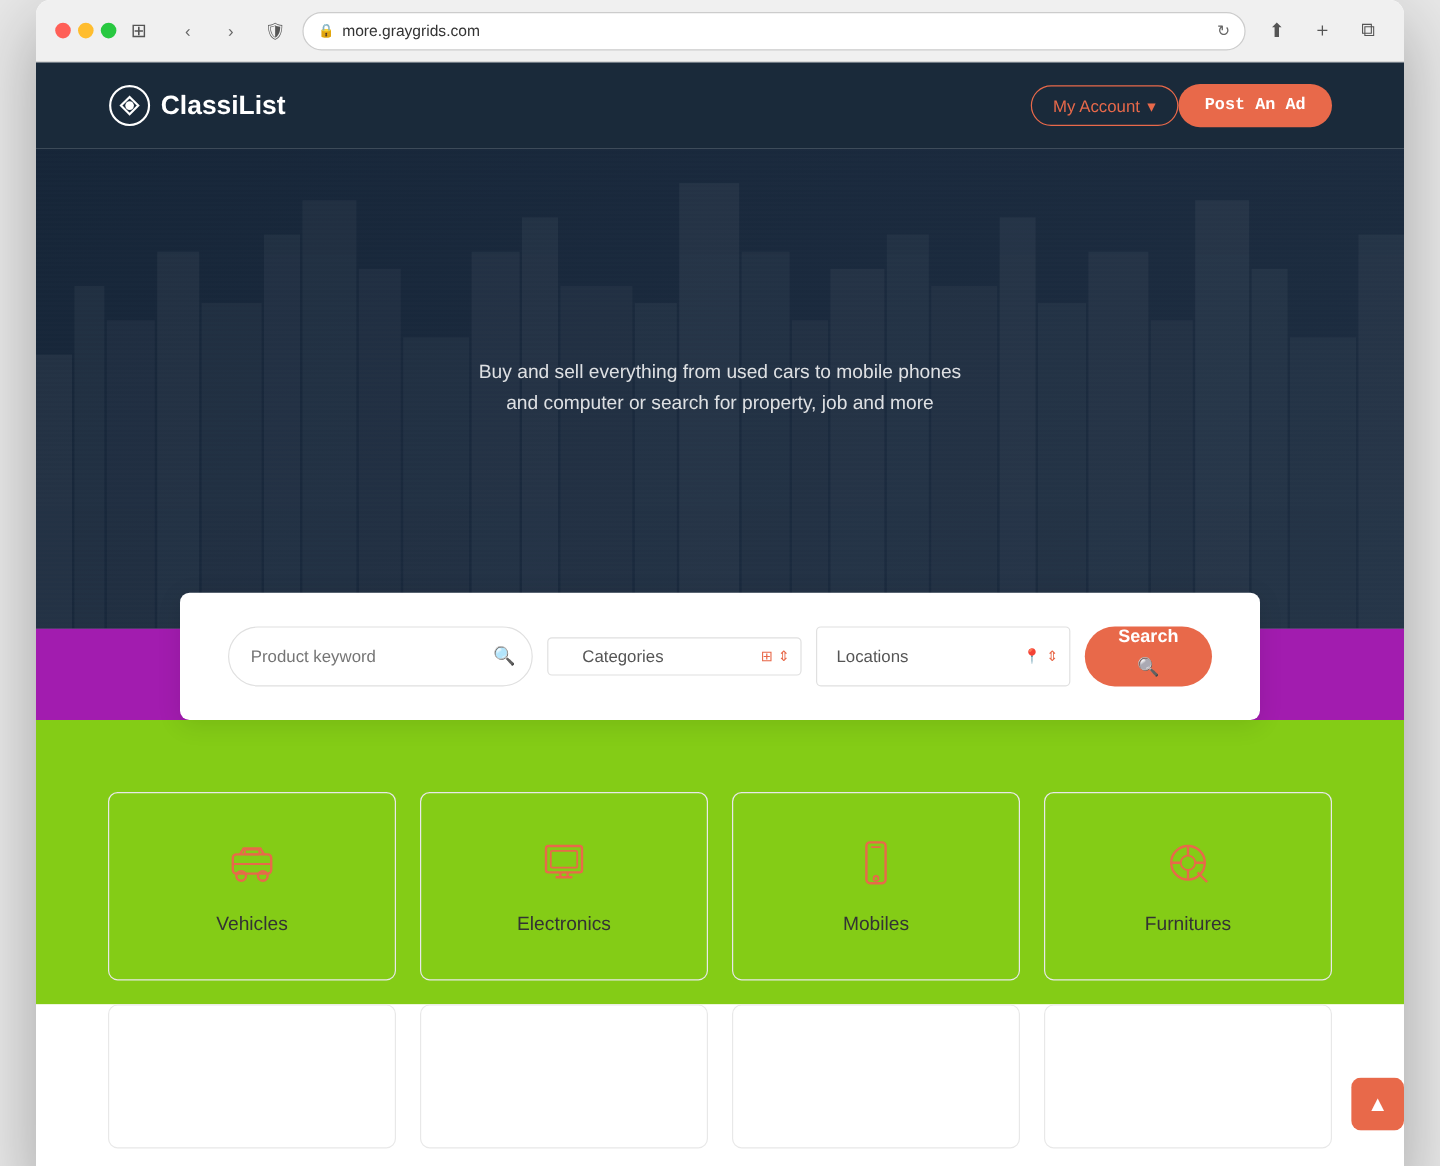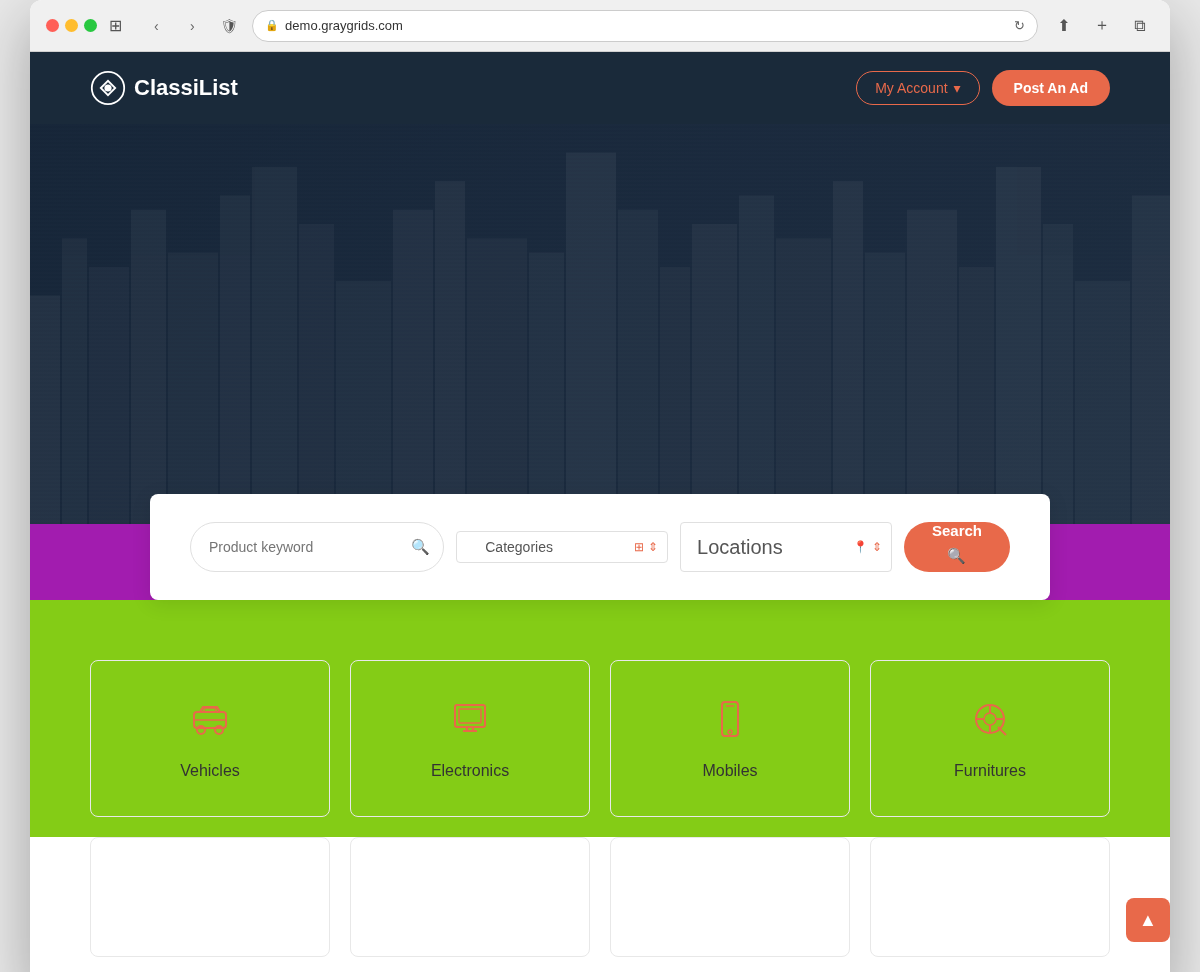--- a/index.html
+++ b/index.html
@@ -179,21 +179,21 @@
     }
 
     .nav-link.active {
       color: #e8694a;
       border-bottom: 2px solid #e8694a;
       padding-bottom: 2px;
     }
 
     .header-actions {
       display: flex;
-      gap: 12px;
+      gap: 0;
       align-items: center;
       justify-content: space-between;
     }
 
     .my-account-btn {
       display: flex;
       align-items: center;
       gap: 6px;
       border: 1.5px solid #e8694a;
       color: #e8694a;
@@ -207,20 +207,21 @@
 
     .post-ad-btn {
       background: #e8694a;
       color: white;
       border: none;
       border-radius: 22px;
       padding: 10px 22px;
       font-size: 14px;
       font-weight: 600;
       cursor: pointer;
+      font-family: Liberation Mono, monospace;
     }
 
     
     .hero-section {
       position: relative;
       height: 400px;
       background: linear-gradient(135deg, #1a2a3a 0%, #243447 40%, #2d3f52 100%);
       display: flex;
       align-items: center;
       justify-content: center;
@@ -356,21 +357,21 @@
       flex: 1;
       position: relative;
     }
 
     .locations-select {
       width: 100%;
       height: 50px;
       border: 1.5px solid #e0e0e0;
       border-radius: 4px;
       padding: 0 40px 0 16px;
-      font-size: 20px;
+      font-size: 14px;
       color: #555;
       appearance: none;
       background: white;
       cursor: pointer;
       outline: none;
     }
 
     .location-select-icons {
       position: absolute;
       right: 10px;
@@ -489,21 +490,21 @@
       <div class="dot dot-green"></div>
     </div>
     <div class="browser-sidebar-icon">⊞</div>
     <div class="browser-controls">
       <button class="ctrl-btn">‹</button>
       <button class="ctrl-btn">›</button>
     </div>
     <div class="browser-shield">🛡</div>
     <div class="browser-url-bar">
       <span class="lock-icon">🔒</span>
-      <span class="url-text">demo.graygrids.com</span>
+      <span class="url-text">more.graygrids.com</span>
       <span class="refresh-icon">↻</span>
     </div>
     <div class="browser-actions">
       <button class="browser-action-btn">⬆</button>
       <button class="browser-action-btn">＋</button>
       <button class="browser-action-btn">⧉</button>
     </div>
   </div>
 
   <div class="site-content">
@@ -556,20 +557,21 @@
         <rect x="835" y="90" width="40" height="190" fill="rgba(255,255,255,0.11)"></rect>
         <rect x="877" y="60" width="50" height="220" fill="rgba(255,255,255,0.13)"></rect>
         <rect x="929" y="100" width="35" height="180" fill="rgba(255,255,255,0.1)"></rect>
         <rect x="966" y="30" width="45" height="250" fill="rgba(255,255,255,0.15)"></rect>
         <rect x="1013" y="70" width="30" height="210" fill="rgba(255,255,255,0.12)"></rect>
         <rect x="1045" y="110" width="55" height="170" fill="rgba(255,255,255,0.11)"></rect>
         <rect x="1102" y="50" width="38" height="230" fill="rgba(255,255,255,0.13)"></rect>
       </svg>
 
       <div class="hero-content">
+        <p class="hero-subtitle">Buy and sell everything from used cars to mobile phones and computer or search for property, job and more</p>
       </div>
     </section>
 
     <div class="search-section">
       <div class="search-container">
 
         <div class="search-keyword-wrap">
           <input type="text" class="search-keyword-input" placeholder="Product keyword" style="">
           <span class="search-icon-inner">🔍</span>
         </div>

